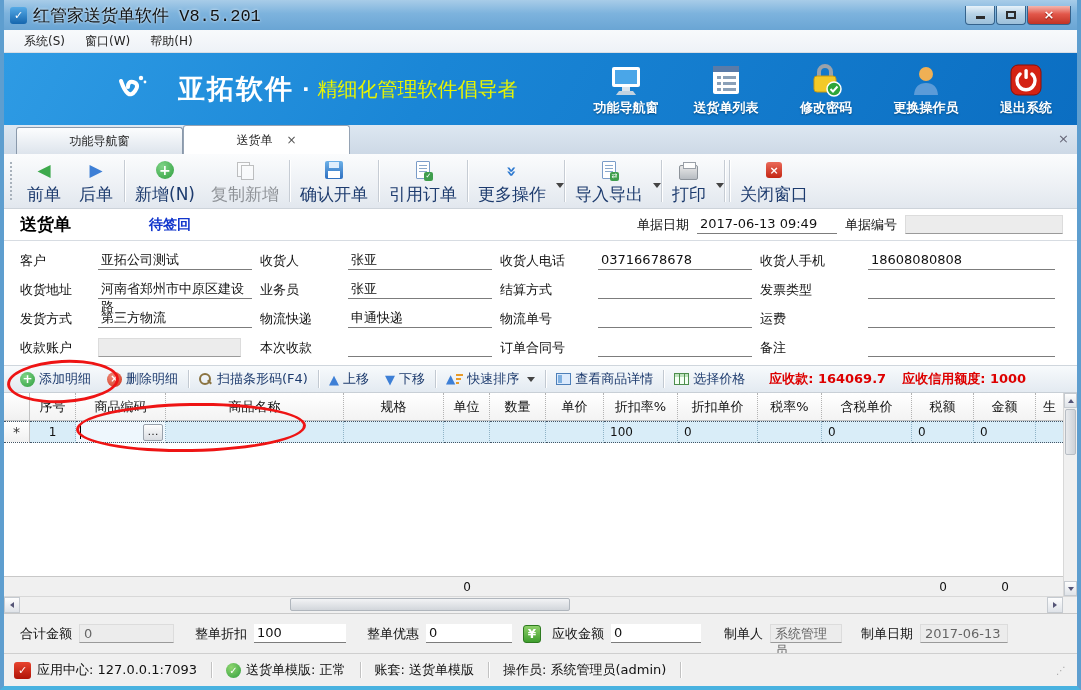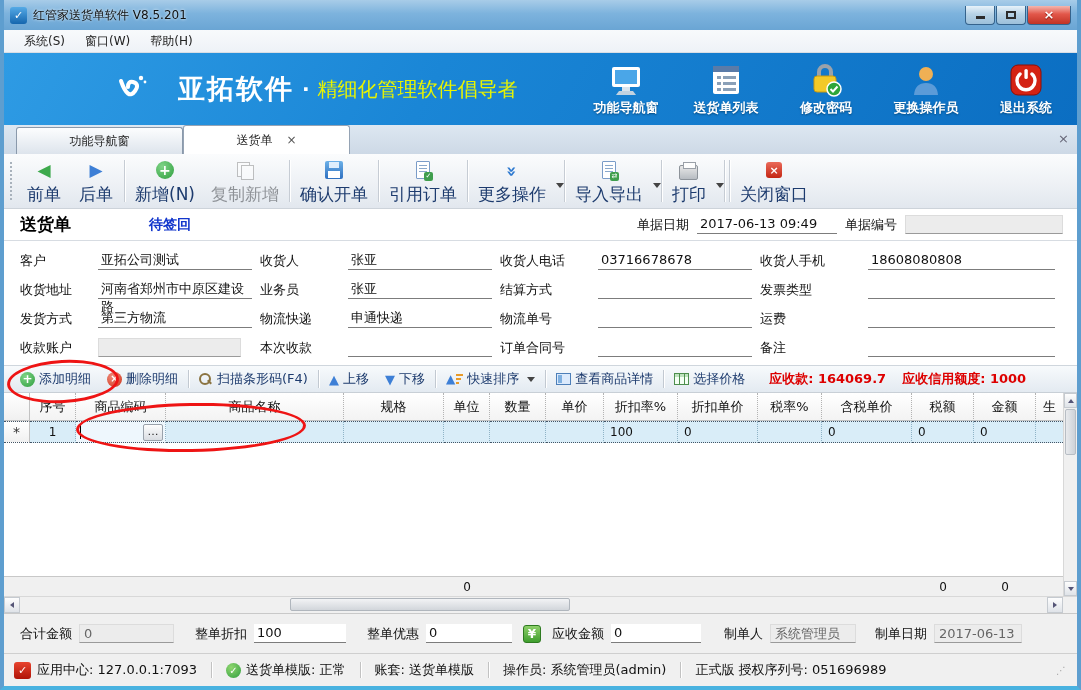--- a/index.html
+++ b/index.html
@@ -7,21 +7,21 @@
     font-family:"DejaVu Sans","Liberation Sans",sans-serif; }
   .window { width:1081px; height:690px; display:flex; flex-direction:column;
     border-left:4px solid #5e9ecf; border-right:4px solid #5e9ecf; border-bottom:4px solid #49b2e0;
     background:#fff; position:relative; }
 
   
   .titlebar { height:30px; background:linear-gradient(#a8cce8,#7db3dd 45%,#6aa5d4); display:flex; align-items:center;
     padding:0 6px; flex:0 0 auto; }
   .title-icon { width:17px; height:17px; border-radius:3px; background:linear-gradient(#55aae6,#1566ae);
     color:#fff; font-size:11px; font-weight:bold; display:flex; align-items:center; justify-content:center; margin-right:6px; }
-  .title-text { font-size:12px; color:#111; text-shadow:0 0 3px #fff; }
+  .title-text { font-size:17px; color:#111; text-shadow:0 0 3px #fff;font-family:Liberation Mono, monospace; }
   .win-controls { margin-left:auto; display:flex; }
   .win-btn { width:30px; height:19px; border:1px solid #35638c; border-top:none; border-radius:0 0 4px 4px;
     background:linear-gradient(#e7f2fa,#b6d2e6 45%,#9cc0da); display:flex; align-items:center; justify-content:center; margin-left:1px; position:relative; }
   .win-btn.close { width:44px; background:linear-gradient(#f5b6ad,#e2574a 45%,#c23325); }
   .glyph-min { width:9px; height:3px; background:#2c2c2c; margin-top:6px; }
   .glyph-max { width:10px; height:8px; border:2px solid #2c2c2c; }
   .glyph-close { color:#fff; font-weight:bold; font-size:13px; text-shadow:0 1px 1px #7a1008; }
 
   
   .menubar { height:23px; background:linear-gradient(#f8fafc,#eef2f7); border-bottom:1px solid #d9dee5;
@@ -547,36 +547,35 @@
     <span class="fld-label">合计金额</span>
     <span class="g-field" style="width:95px;">0</span>
     <span class="fld-label" style="margin-left:14px;">整单折扣</span>
     <span class="u-field" style="width:92px;background:#fff;">100</span>
     <span class="fld-label" style="margin-left:14px;">整单优惠</span>
     <span class="u-field" style="width:86px;background:#fff;">0</span>
     <span class="yen-btn">¥</span>
     <span class="fld-label">应收金额</span>
     <span class="u-field" style="width:90px;background:#fff;">0</span>
     <span class="fld-label" style="margin-left:16px;">制单人</span>
-    <span class="g-field" style="width:86px;">系统管理员</span>
+    <span class="g-field" style="width:72px;">系统管理员</span>
     <span class="fld-label" style="margin-left:12px;">制单日期</span>
     <span class="g-field" style="width:88px;">2017-06-13</span>
   </div>
 
   <div class="statusbar">
     <span class="sb-logo">✓</span>
     <span>应用中心: 127.0.0.1:7093</span>
     <span class="sb-sep"></span>
     <span class="ok-dot">✓</span>
     <span>送货单模版: 正常</span>
     <span class="sb-sep"></span>
     <span>账套: 送货单模版</span>
     <span class="sb-sep"></span>
     <span>操作员: 系统管理员(admin)</span>
     <span class="sb-sep"></span>
-    <span>正式版 授权序列号: 051696989</span>
     <span class="grip">⋰</span>
   </div>
 
   <div class="annot annot1"></div>
   <div class="annot annot2"></div>
 
 </div>
 
 </body></html>

